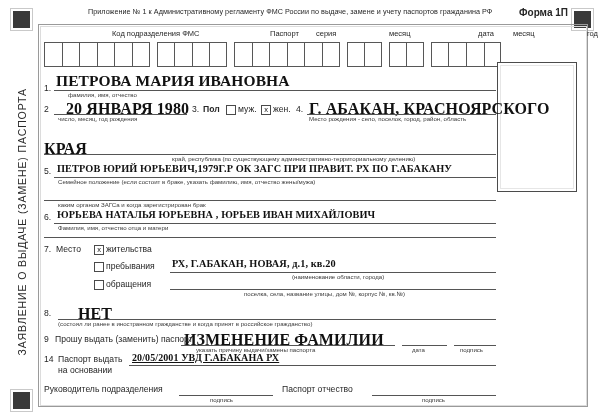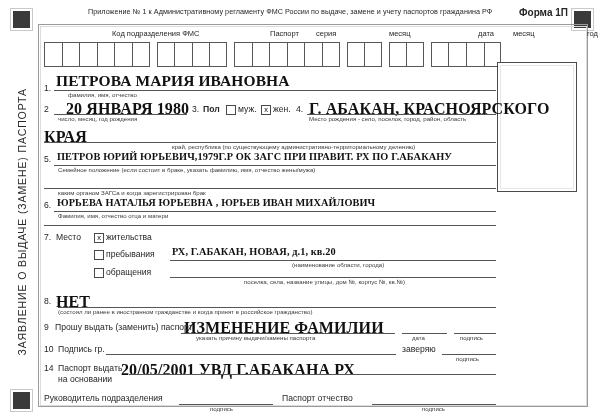--- a/index.html
+++ b/index.html
@@ -162,21 +162,21 @@
       <span class="abs lbl" style="left:194px;top:4px;">муж.</span>
       <span class="abs cb" style="left:217px;top:5px;">x</span>
       <span class="abs lbl" style="left:229px;top:4px;">жен.</span>
 
       <span class="abs num" style="left:252px;top:4px;">4.</span>
       <span class="abs fill sm" style="left:265px;top:0;">Г. АБАКАН, КРАСНОЯРСКОГО</span>
       <div class="abs uline" style="left:263px;top:14px;width:189px;"></div>
       <span class="abs cap" style="left:265px;top:15px;">Место рождения - село, поселок, город, район, область</span>
     </div>
 
-    <div class="row" style="height:20px;margin-top:6px;text-align:center;">
+    <div class="row" style="height:20px;margin-top:18px;text-align:center;">
       <span class="abs fill sm" style="left:0;top:0;">КРАЯ</span>
       <div class="abs uline" style="left:0;top:14px;width:452px;"></div>
       <span class="abs cap" style="left:128px;top:15px;">край, республика (по существующему административно-территориальному делению)</span>
     </div>
 
     <div class="row" style="height:20px;margin-top:3px;">
       <span class="abs num" style="left:0;top:3px;">5.</span>
       <span class="abs fill xs" style="left:13px;top:0;">ПЕТРОВ ЮРИЙ ЮРЬЕВИЧ,1979Г.Р ОК ЗАГС ПРИ ПРАВИТ. РХ ПО Г.АБАКАНУ</span>
       <div class="abs uline" style="left:10px;top:14px;width:442px;"></div>
       <span class="abs cap" style="left:14px;top:15px;">Семейное положение (если состоит в браке, указать фамилию, имя, отчество жены/мужа)</span>
@@ -214,52 +214,44 @@
       <span class="abs fill xs" style="left:128px;top:15px;">РХ, Г.АБАКАН, НОВАЯ, д.1, кв.20</span>
       <div class="abs uline" style="left:126px;top:29px;width:326px;"></div>
       <span class="abs cap" style="left:248px;top:30px;">(наименование области, города)</span>
 
       <div class="abs uline" style="left:126px;top:46px;width:326px;"></div>
       <span class="abs cap" style="left:200px;top:47px;">поселка, села, название улицы, дом №, корпус №, кв.№)</span>
     </div>
 
     <div class="row" style="height:20px;margin-top:10px;">
       <span class="abs num" style="left:0;top:3px;">8.</span>
-      <span class="abs fill sm" style="left:12px;top:0;">НЕТ</span>
+      <span class="abs fill sm" style="left:34px;top:0;">НЕТ</span>
       <div class="abs uline" style="left:14px;top:14px;width:438px;"></div>
       <span class="abs cap" style="left:14px;top:15px;">(состоял ли ранее в иностранном гражданстве и когда принят в российское гражданство)</span>
     </div>
 
     <div class="row" style="height:22px;margin-top:5px;">
       <span class="abs num" style="left:0;top:4px;">9</span>
       <span class="abs fill sm" style="left:140px;top:1px;">ИЗМЕНЕНИЕ ФАМИЛИИ</span>
       <span class="abs lbl" style="left:11px;top:4px;">Прошу выдать (заменить) паспорт</span>
       <div class="abs uline" style="left:137px;top:15px;width:214px;"></div>
       <span class="abs cap" style="left:152px;top:16px;">указать причину выдачи/замены паспорта</span>
       <div class="abs uline" style="left:358px;top:15px;width:45px;"></div>
       <span class="abs cap" style="left:368px;top:16px;">дата</span>
       <div class="abs uline" style="left:410px;top:15px;width:42px;"></div>
       <span class="abs cap" style="left:416px;top:16px;">подпись</span>
     </div>
 
-    <div class="row" style="height:20px;margin-top:1px;">
-      <span class="abs num" style="left:0;top:3px;">10</span>
-      <span class="abs lbl" style="left:14px;top:3px;">Подпись гр.</span>
-      <div class="abs uline" style="left:62px;top:13px;width:290px;"></div>
-      <span class="abs lbl" style="left:358px;top:3px;">заверяю</span>
-      <div class="abs uline" style="left:398px;top:13px;width:54px;"></div>
-      <span class="abs cap" style="left:412px;top:14px;">подпись</span>
-    </div>
 
 
     <div class="row" style="height:26px;">
       <span class="abs num" style="left:0;top:2px;">14</span>
       <span class="abs lbl" style="left:14px;top:2px;">Паспорт выдать</span>
       <span class="abs lbl" style="left:14px;top:13px;">на основании</span>
-      <span class="abs fill xs" style="left:77px;top:0;font-size:16px;">20/05/2001 УВД Г.АБАКАНА РХ</span>
+      <span class="abs fill xs" style="left:88px;top:0;font-size:10px;text-decoration:underline;">20/05/2001 УВД Г.АБАКАНА РХ</span>
       <div class="abs uline" style="left:85px;top:13px;width:367px;"></div>
     </div>
 
     <div class="row" style="height:22px;margin-top:4px;">
       <span class="abs lbl" style="left:0;top:2px;">Руководитель подразделения</span>
       <div class="abs uline" style="left:135px;top:13px;width:94px;"></div>
       <span class="abs cap" style="left:166px;top:14px;">подпись</span>
       <span class="abs lbl" style="left:238px;top:2px;">Паспорт отчество</span>
       <div class="abs uline" style="left:328px;top:13px;width:124px;"></div>
       <span class="abs cap" style="left:378px;top:14px;">подпись</span>

